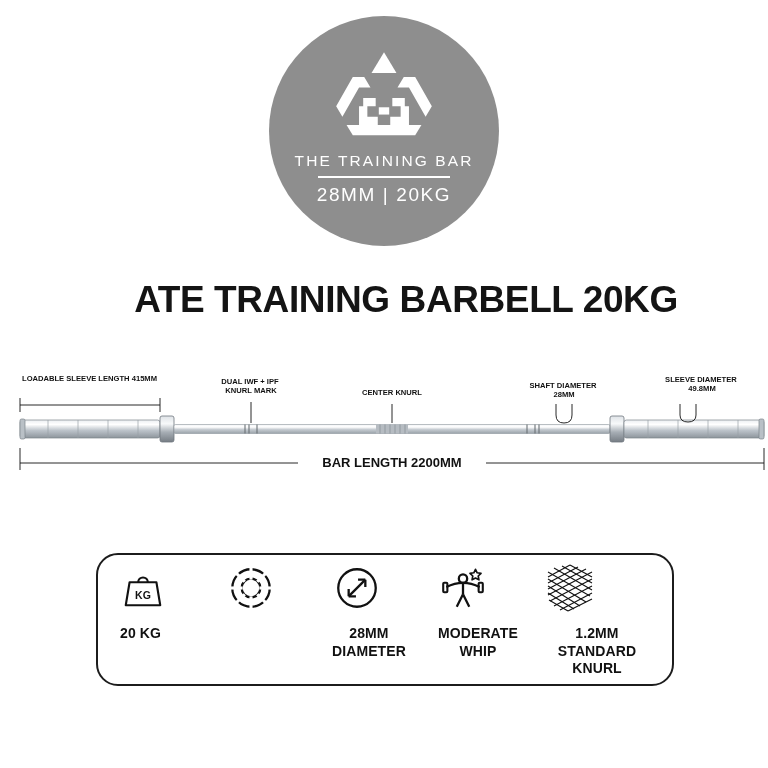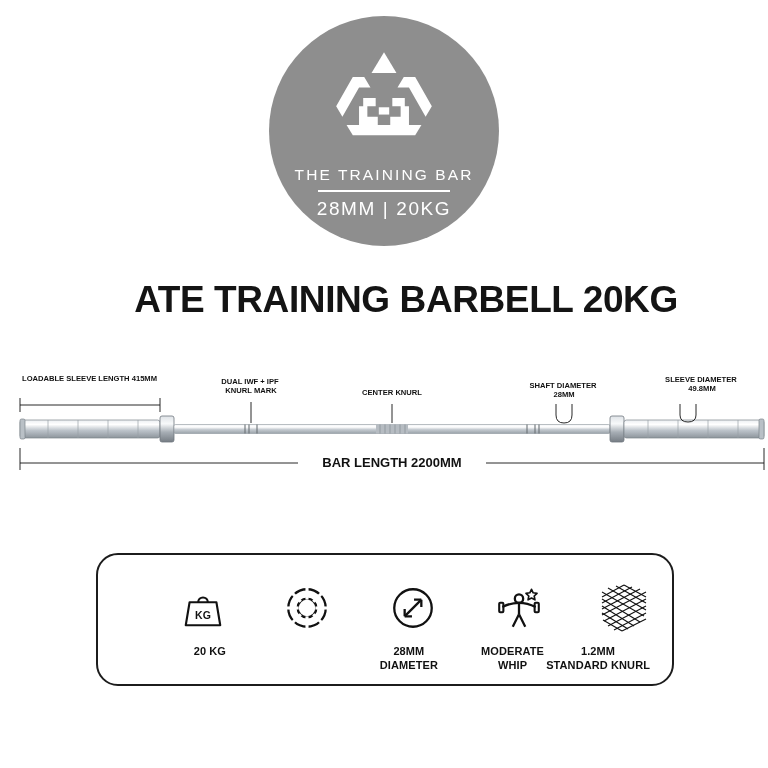--- a/index.html
+++ b/index.html
@@ -39,21 +39,20 @@
   .badge-mark {
     width: 104px;
     height: 104px;
     margin-top: 4px;
   }
   .badge-title {
     color: #ffffff;
     font-size: 15.5px;
     letter-spacing: 2.1px;
     font-weight: 400;
-    margin-top: 14px;
     white-space: nowrap;
   }
   .badge-rule {
     width: 132px;
     height: 1.5px;
     background: #ffffff;
     margin: 6px 0 6px 0;
   }
   .badge-sub {
     color: #ffffff;
@@ -98,35 +97,35 @@
     box-sizing: border-box;
     display: flex;
     align-items: center;
     justify-content: space-between;
     padding: 0 22px;
   }
   .feature {
     flex: 1 1 0;
     display: flex;
     flex-direction: column;
-    align-items: flex-end;
+    align-items: flex-start;
     justify-content: flex-start;
     height: 100%;
-    padding-top: 24px;
+    padding-top: 4px;
     box-sizing: border-box;
   }
   .feature-icon {
     height: 58px;
     display: flex;
     align-items: center;
     justify-content: center;
   }
   .feature-label {
     margin-top: 8px;
-    font-size: 11px;
+    font-size: 14px;
     font-weight: 700;
     line-height: 1.25;
     text-align: center;
     letter-spacing: 0.1px;
     color: #111111;
     white-space: pre-line;
   }
 </style>
 </head>
 <body>

